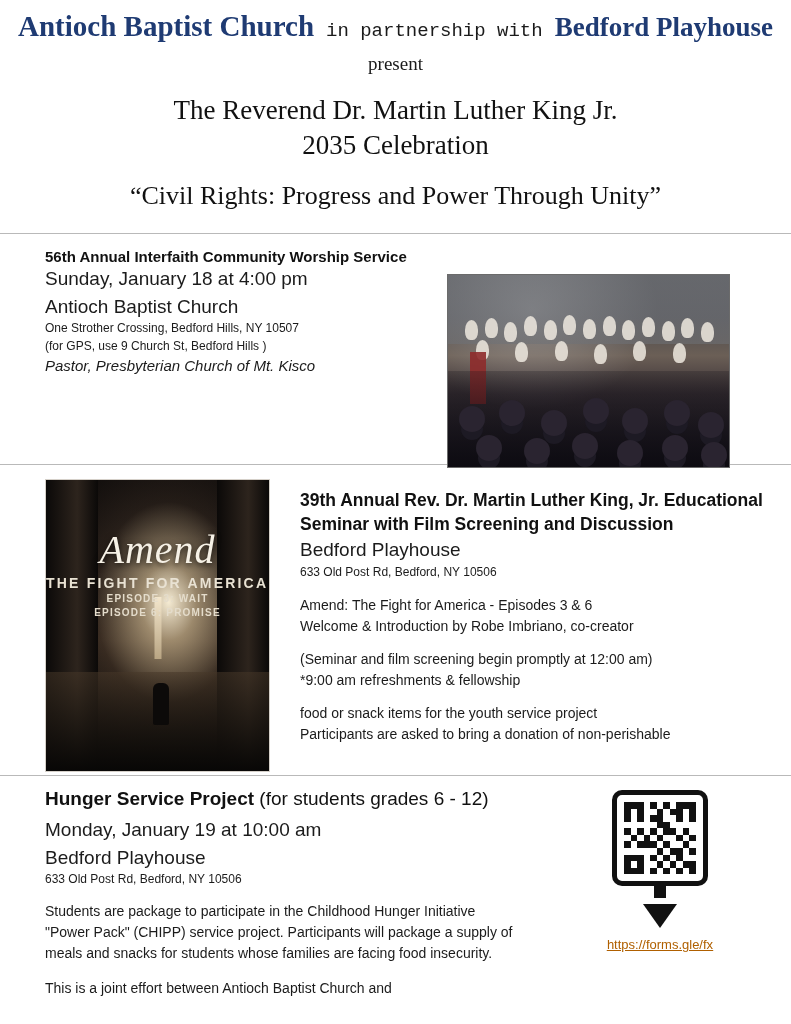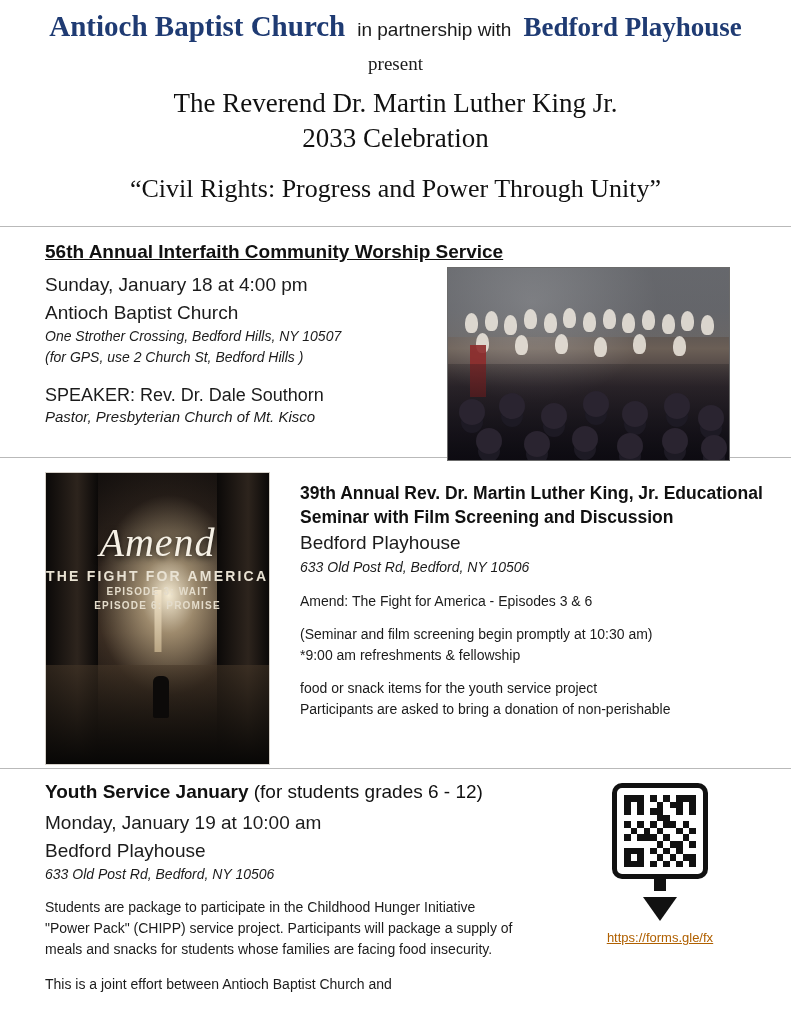--- a/index.html
+++ b/index.html
@@ -24,21 +24,21 @@
     white-space: nowrap;
   }
   .church-name {
     font-family: "Liberation Serif", serif;
     font-size: 29px;
     font-weight: bold;
     color: #1f3b73;
     letter-spacing: 0px;
   }
   .in-partnership {
-    font-family: Liberation Sans, sans-serif;
+    font-family: Liberation Mono, monospace;
     font-size: 19px;
     color: #1a1a1a;
   }
   .playhouse-name {
     font-family: "Liberation Serif", serif;
     font-size: 27px;
     font-weight: bold;
     color: #1f3b73;
   }
   .present {
@@ -46,55 +46,52 @@
     font-family: "Liberation Serif", serif;
     font-size: 19px;
     margin-top: 10px;
     color: #1a1a1a;
   }
   .main-title {
     text-align: center;
     font-family: "Liberation Serif", serif;
     font-size: 27px;
     line-height: 1.3;
-    margin-top: 11px;
+    margin-top: 18px;
     color: #111;
   }
   .subtitle {
     text-align: center;
     font-family: "Liberation Serif", serif;
     font-size: 26px;
     margin-top: 18px;
     color: #111;
   }
 
   .rule { border-top: 1px solid #b9b9b9; margin: 0; }
 
   
   .section { position: relative; }
   .sec1 { padding: 14px 0 12px 0; min-height: 230px; }
   .sec1 .inner { padding-left: 45px; padding-right: 40px; }
   .sec-heading {
-    font-size: 19px;
+    font-size: 15px;
     font-weight: bold;
     color: #111;
-    margin-bottom: 8px;
-    text-decoration: underline;
   }
   .line-lg {
     font-family: "Liberation Sans", sans-serif;
     font-size: 19px;
     color: #1b1b1b;
     line-height: 1.45;
   }
   .line-sm {
-    font-size: 14px;
+    font-size: 12px;
     color: #1b1b1b;
     line-height: 1.45;
-    font-style: italic;
   }
   .line-md {
     font-size: 14px;
     color: #1b1b1b;
     line-height: 1.5;
   }
   .speaker {
     font-size: 18px;
     margin-top: 18px;
     color: #1b1b1b;
@@ -287,36 +284,35 @@
 
   <div class="header">
     <div class="partner-line">
       <span class="church-name">Antioch Baptist Church</span>
       <span class="in-partnership">in partnership with</span>
       <span class="playhouse-name">Bedford Playhouse</span>
     </div>
     <div class="present">present</div>
     <div class="main-title">
       <div>The Reverend Dr. Martin Luther King Jr.</div>
-      <div>2033 Celebration</div>
+      <div>2035 Celebration</div>
     </div>
     <div class="subtitle">“Civil Rights: Progress and Power Through Unity”</div>
   </div>
 
   <div style="height:22px"></div>
   <div class="rule"></div>
 
   <div class="section sec1">
     <div class="inner">
       <div class="sec-heading">56th Annual Interfaith Community Worship Service</div>
       <div class="line-lg">Sunday, January 18 at  4:00 pm</div>
       <div class="line-lg">Antioch Baptist Church</div>
       <div class="line-sm">One Strother Crossing, Bedford Hills, NY 10507</div>
-      <div class="line-sm">(for GPS, use 2 Church St, Bedford Hills )</div>
-      <div class="speaker">SPEAKER: Rev. Dr. Dale Southorn</div>
+      <div class="line-sm">(for GPS, use 9 Church St, Bedford Hills )</div>
       <div class="speaker-sub">Pastor, Presbyterian Church of Mt. Kisco</div>
     </div>
 
     <div class="worship-photo">
       <div class="wp-bg"></div>
       <div class="wp-wall"></div>
       <div class="wp-choir">
         <span style="left:6%;top:22%"></span>
           <span style="left:13%;top:18%"></span>
         <span style="left:20%;top:24%"></span>
@@ -374,35 +370,36 @@
         <div>EPISODE 6: PROMISE</div>
       </div>
     </div>
 
     <div class="inner">
       <div class="sec2-heading">39th Annual Rev. Dr. Martin Luther King, Jr. Educational Seminar with Film Screening and Discussion</div>
       <div class="line-lg">Bedford Playhouse</div>
       <div class="line-sm">633 Old Post Rd, Bedford, NY 10506</div>
       <div class="gap-14"></div>
       <div class="line-md">Amend: The Fight for America - Episodes 3 &amp; 6</div>
+      <div class="line-md">Welcome &amp; Introduction by Robe Imbriano, co-creator</div>
       <div class="gap-12"></div>
-      <div class="line-md">(Seminar and film screening begin promptly at 10:30 am)</div>
+      <div class="line-md">(Seminar and film screening begin promptly at 12:00 am)</div>
       <div class="line-md">*9:00 am refreshments &amp; fellowship</div>
       <div class="gap-12"></div>
       <div class="line-md">food or snack items for the youth service project</div>
       <div class="line-md">Participants are asked to bring a donation of non-perishable</div>
     </div>
   </div>
 
   <div class="rule"></div>
 
   <div class="section sec3">
     <div class="inner">
       <div class="sec3-heading">
-        <b>Youth Service January</b><span class="normal"> (for students grades 6 - 12)</span>
+        <b>Hunger Service Project</b><span class="normal"> (for students grades 6 - 12)</span>
       </div>
       <div style="height:6px"></div>
       <div class="line-lg">Monday, January 19 at 10:00 am</div>
       <div class="line-lg">Bedford Playhouse</div>
       <div class="line-sm">633 Old Post Rd, Bedford, NY 10506</div>
       <div class="gap-12"></div>
       <div class="line-md">Students are package to participate in the Childhood Hunger Initiative</div>
       <div class="line-md">"Power Pack" (CHIPP) service project. Participants will package a supply of</div>
       <div class="line-md">meals and snacks for students whose families are facing food insecurity.</div>
       <div class="gap-14"></div>

